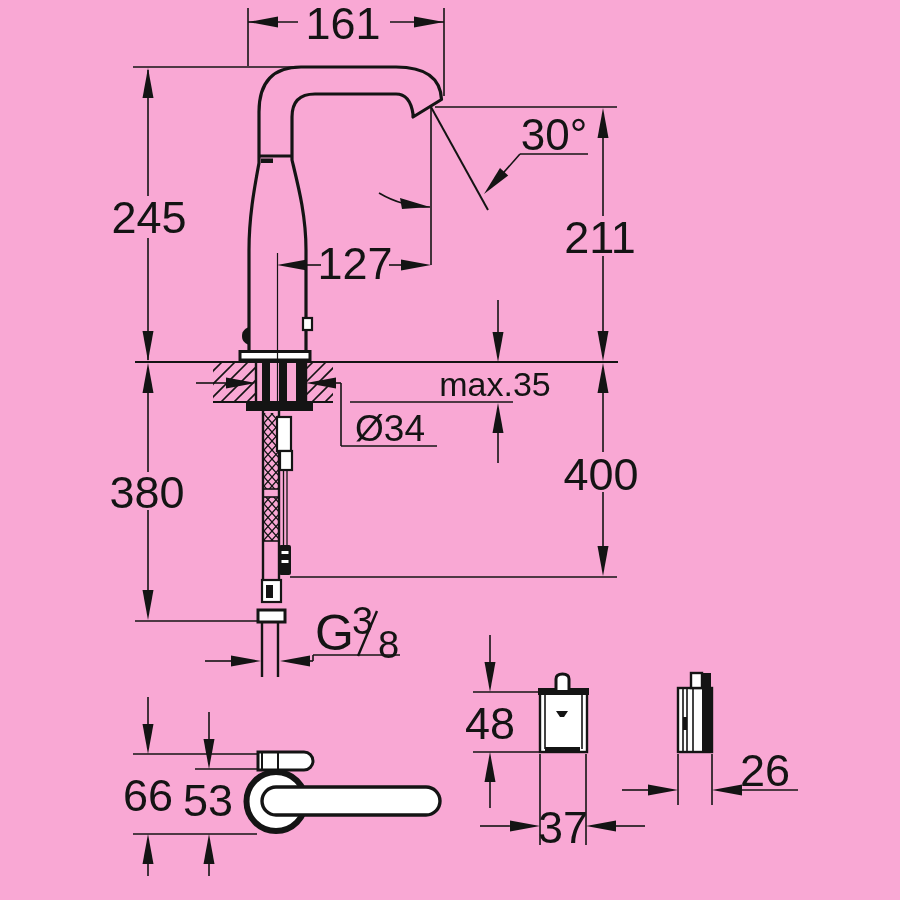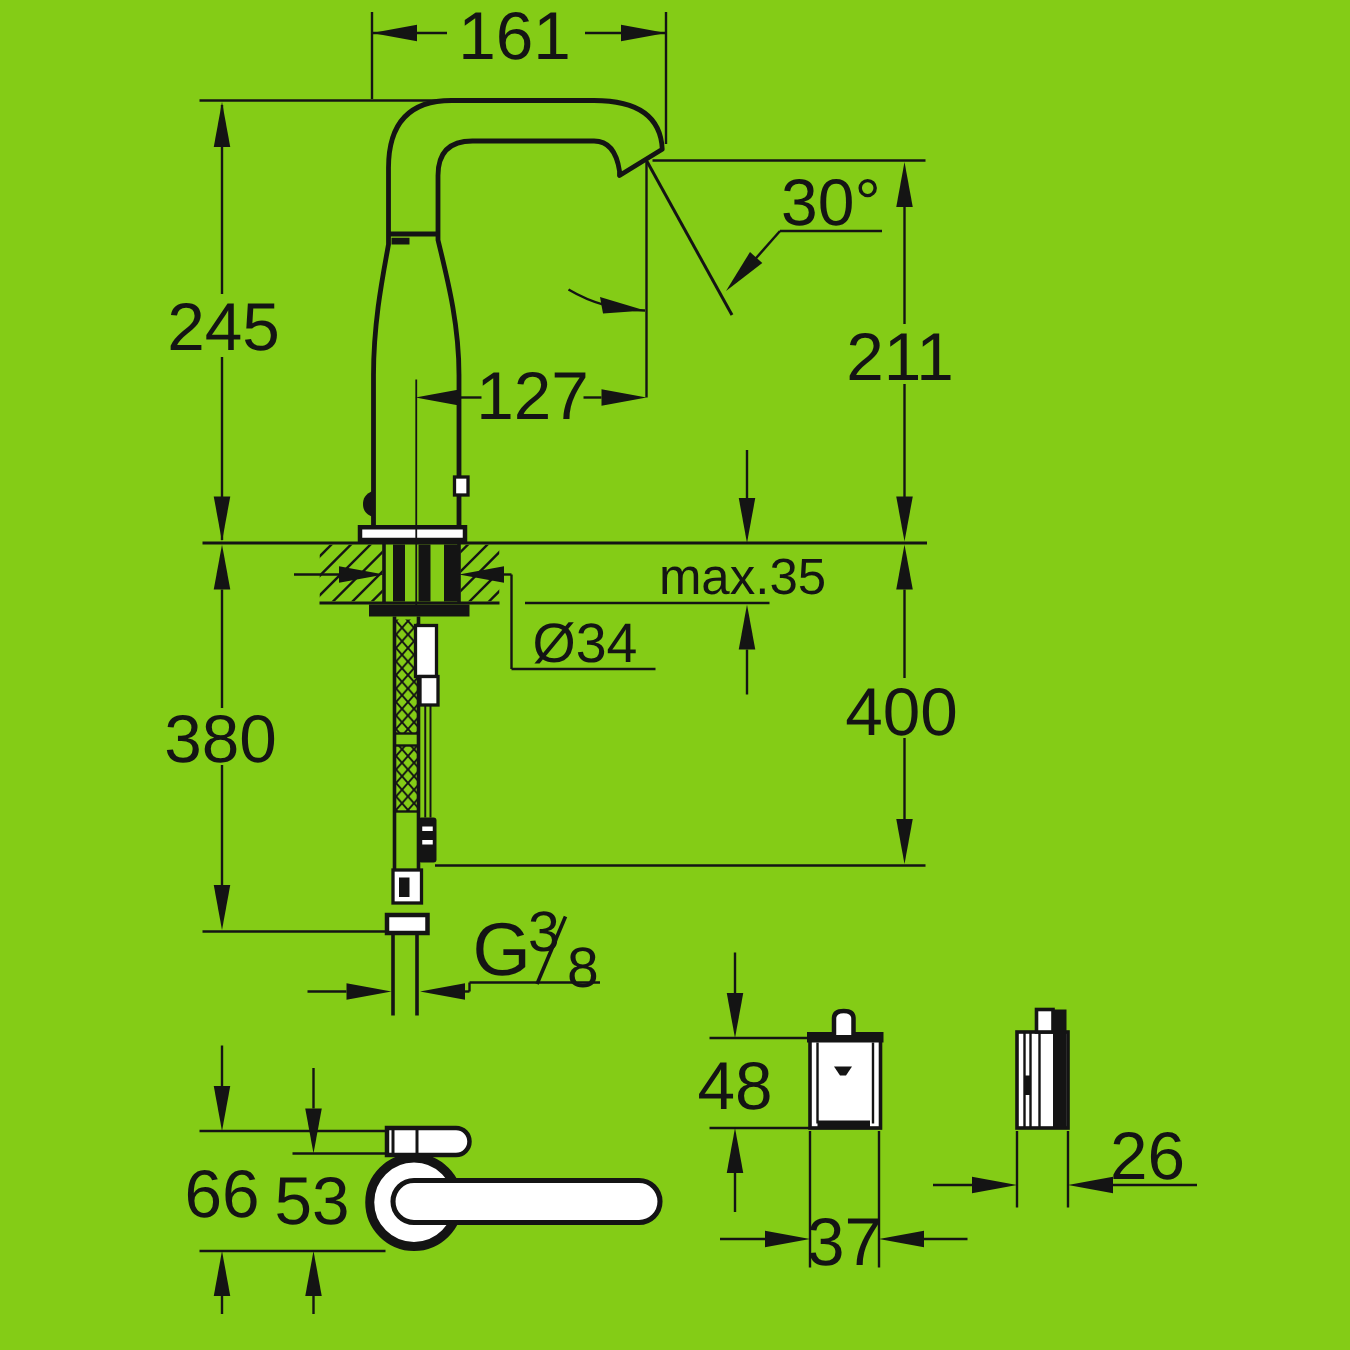--- a/index.html
+++ b/index.html
@@ -1,16 +1,16 @@
 <!DOCTYPE html>
 <html><head>
 <meta charset="utf-8">
 <style>
   html,body{margin:0;padding:0;background:#ffffff;}
-  .stage{width:900px;height:900px;position:relative;background:#84cc16;overflow:hidden;}
+  .stage{width:900px;height:900px;position:relative;background:#f9a8d4;overflow:hidden;}
   svg{display:block;}
   text{font-family:"Liberation Sans","DejaVu Sans",sans-serif;fill:#141414;}
   .t45{font-size:45px;}
   .t44{font-size:44px;}
   .t37{font-size:37px;}
   .t34{font-size:34px;}
   .t50{font-size:50px;}
   .t38{font-size:38px;}
   .mid{text-anchor:middle;}
   .ol{stroke:#141414;stroke-width:3.2;fill:none;stroke-linejoin:round;stroke-linecap:butt;}

